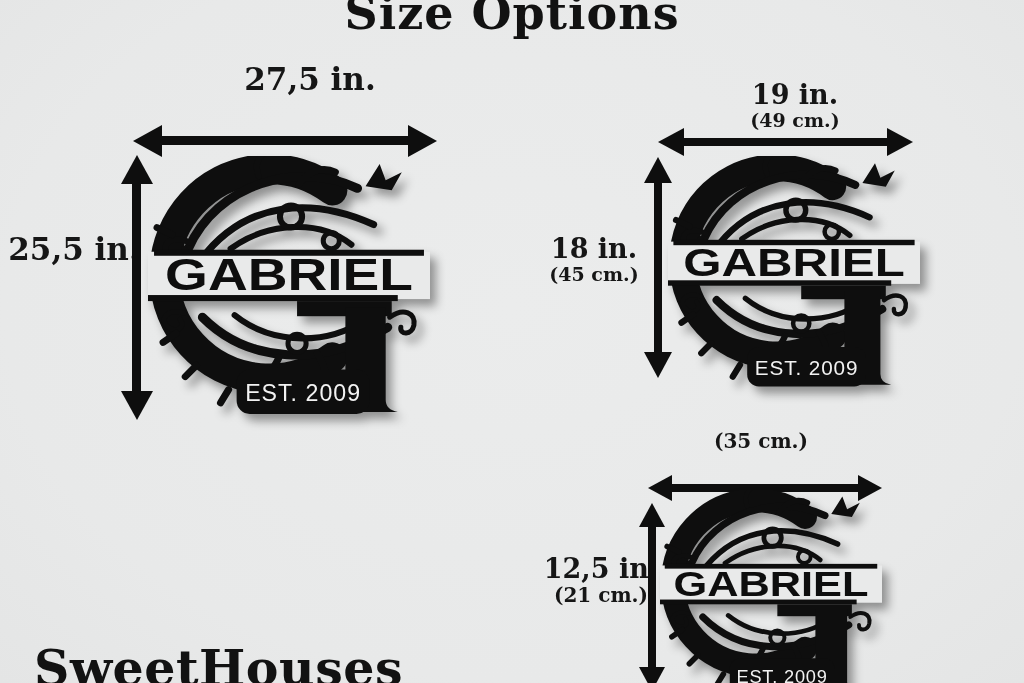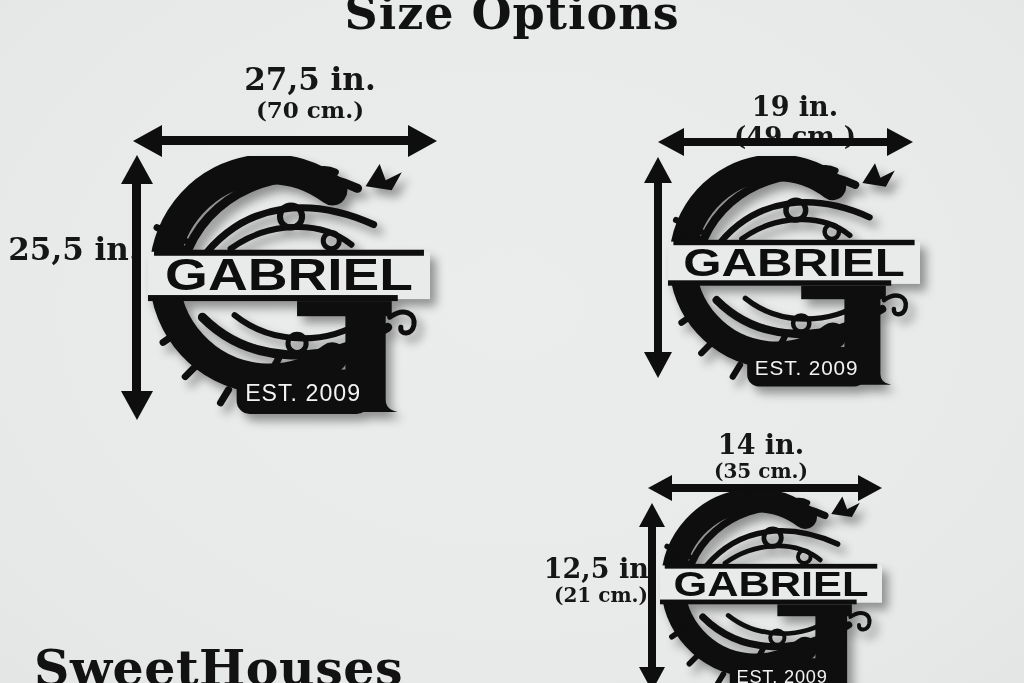--- a/index.html
+++ b/index.html
@@ -12,21 +12,21 @@
   .title {
     position:absolute; left:0; right:0; top:-10px; text-align:center;
     font-size:46px; font-weight:bold; color:#121212; letter-spacing:1px; line-height:1;
   }
   .brand {
     position:absolute; left:34px; top:644px;
     font-size:49px; font-weight:bold; color:#121212; line-height:1; letter-spacing:0.5px;
   }
   .dim-label { position:absolute; text-align:center; color:#161616; font-weight:bold; line-height:1.12; }
   .dim-in.lg { font-size:31px; }  .dim-cm.lg { font-size:23px; }
-  .dim-in.md { font-size:27px; }  .dim-cm.md { font-size:26px; }
+  .dim-in.md { font-size:27px; }  .dim-cm.md { font-size:19px; }
   .dim-in.sm { font-size:27px; }  .dim-cm.sm { font-size:20px; }
 
   
   .harrow, .varrow { position:absolute; background:#0e0e0e; }
   .harrow::before, .harrow::after, .varrow::before, .varrow::after {
     content:""; position:absolute; width:0; height:0; border-style:solid; border-color:transparent;
   }
   .harrow::before { right:100%; top:50%; transform:translateY(-50%); border-right-color:#0e0e0e; }
   .harrow::after  { left:100%;  top:50%; transform:translateY(-50%); border-left-color:#0e0e0e; }
   .varrow::before { bottom:100%; left:50%; transform:translateX(-50%); border-bottom-color:#0e0e0e; }
@@ -57,41 +57,40 @@
   #arr-w-lg { left:162px; top:136px; width:246px; }
   #arr-h-lg { left:132px; top:184px; height:207px; }
   #arr-w-md { left:684px; top:138px; width:203px; }
   #arr-h-md { left:654px; top:183px; height:169px; }
   #arr-w-sm { left:672px; top:484px; width:186px; }
   #arr-h-sm { left:648px; top:527px; height:140px; }
 
   
   #wlab-lg { left:160px; top:62px;  width:300px; }
   #hlab-lg { left:4px;   top:232px; width:140px; }
-  #wlab-md { left:670px; top:80px;  width:250px;margin-top:12px; }
+  #wlab-md { left:670px; top:80px;  width:250px; }
   #hlab-md { left:524px; top:234px; width:140px; }
   #wlab-sm { left:645px; top:430px; width:232px; }
   #hlab-sm { left:528px; top:554px; width:146px; }
 
   
   .sign { position:absolute; filter:drop-shadow(6px 7px 5px rgba(0,0,0,0.38)); }
   #sign-lg { left:148px; top:156px; width:282px; height:264px; }
   #sign-md { left:668px; top:156px; width:252px; height:236px; }
   #sign-sm { left:660px; top:490px; width:222px; height:208px; }
 </style>
 </head>
 <body>
 
 <div id="stage">
 
   <div class="title">Size Options</div>
 
   <div class="dim-label" id="wlab-lg">
     <div class="dim-in lg">27,5 in.</div>
-    <div class="dim-cm lg">(70 cm.)</div>
   </div>
   <div class="harrow lg" id="arr-w-lg"></div>
   <div class="dim-label" id="hlab-lg">
     <div class="dim-in lg">25,5 in.</div>
   </div>
   <div class="varrow lg" id="arr-h-lg"></div>
 
   <svg class="sign" id="sign-lg" viewBox="0 0 280 262">
     <g fill="none" stroke="#0e0e0e" stroke-linecap="round">
       <path d="M 183 34 A 104 104 0 1 0 183 200" stroke-width="30"></path>
@@ -125,20 +124,24 @@
     <text x="140" y="133" text-anchor="middle" font-size="44" font-weight="bold" font-family="Liberation Sans, sans-serif" fill="#0e0e0e" textLength="246" lengthAdjust="spacingAndGlyphs">GABRIEL</text>
     <rect x="88" y="212" width="132" height="44" rx="13" fill="#0e0e0e"></rect>
     <text x="154" y="243" text-anchor="middle" font-size="23" font-family="Liberation Sans, sans-serif" fill="#f2f2f2" letter-spacing="1">EST. 2009</text>
   </svg>
 
   <div class="dim-label" id="wlab-md">
     <div class="dim-in md">19 in.</div>
     <div class="dim-cm md">(49 cm.)</div>
   </div>
   <div class="harrow md" id="arr-w-md"></div>
+  <div class="dim-label" id="hlab-md">
+    <div class="dim-in md">18 in.</div>
+    <div class="dim-cm md">(45 cm.)</div>
+  </div>
   <div class="varrow md" id="arr-h-md"></div>
 
   <svg class="sign" id="sign-md" viewBox="0 0 280 262">
     <g fill="none" stroke="#0e0e0e" stroke-linecap="round">
       <path d="M 183 34 A 104 104 0 1 0 183 200" stroke-width="30"></path>
       <path d="M 40 92 C 68 28 148 4 208 32" stroke-width="9"></path>
       <path d="M 58 96 C 100 46 162 40 224 68" stroke-width="7"></path>
       <path d="M 82 92 C 118 66 170 62 202 88" stroke-width="6"></path>
       <circle cx="142" cy="60" r="11" stroke-width="6"></circle>
       <circle cx="182" cy="84" r="8" stroke-width="5"></circle>
@@ -163,21 +166,20 @@
     <rect x="6" y="93" width="268" height="6" fill="#0e0e0e"></rect>
     <rect x="0" y="138" width="248" height="6" fill="#0e0e0e"></rect>
     <rect x="148" y="144" width="94" height="15" fill="#0e0e0e"></rect>
     <path d="M 196 150 h 40 v 92 q 0 10 12 12 h -62 q 10 -2 10 -12 z" fill="#0e0e0e"></path>
     <text x="140" y="133" text-anchor="middle" font-size="44" font-weight="bold" font-family="Liberation Sans, sans-serif" fill="#0e0e0e" textLength="246" lengthAdjust="spacingAndGlyphs">GABRIEL</text>
     <rect x="88" y="212" width="132" height="44" rx="13" fill="#0e0e0e"></rect>
     <text x="154" y="243" text-anchor="middle" font-size="23" font-family="Liberation Sans, sans-serif" fill="#f2f2f2" letter-spacing="1">EST. 2009</text>
   </svg>
 
   <div class="dim-label" id="wlab-sm">
-    <div class="dim-in sm">14 in.</div>
     <div class="dim-cm sm">(35 cm.)</div>
   </div>
   <div class="harrow sm" id="arr-w-sm"></div>
   <div class="dim-label" id="hlab-sm">
     <div class="dim-in sm">12,5 in.</div>
     <div class="dim-cm sm">(21 cm.)</div>
   </div>
   <div class="varrow sm" id="arr-h-sm"></div>
 
   <svg class="sign" id="sign-sm" viewBox="0 0 280 262">

